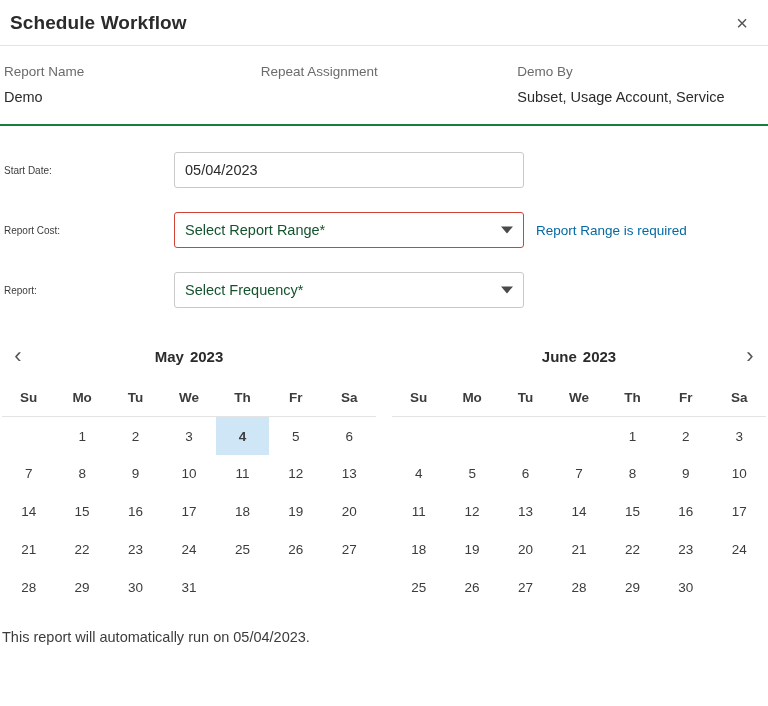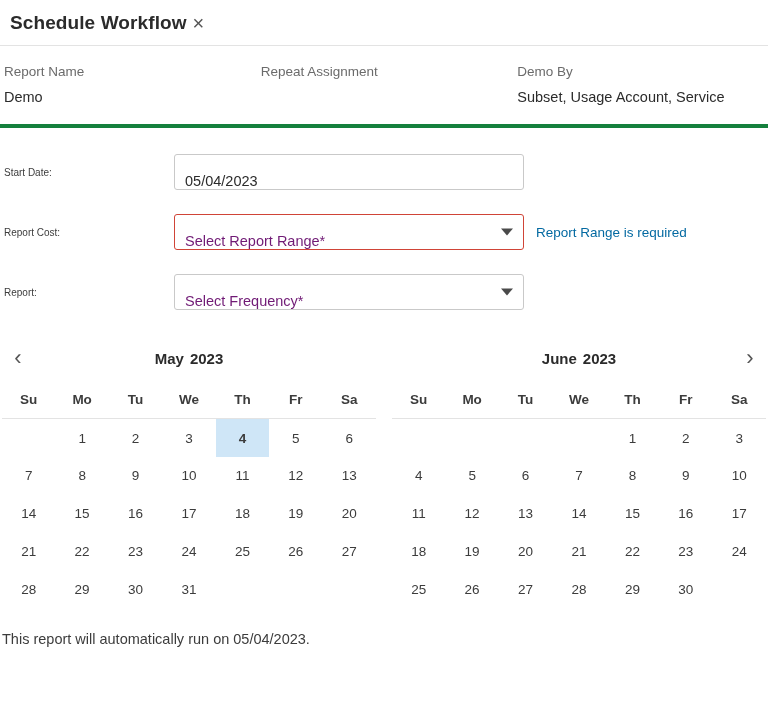--- a/index.html
+++ b/index.html
@@ -17,20 +17,21 @@
     height: 706px;
     position: relative;
     background: #fff;
     overflow: hidden;
   }
   
   .dlg-header {
     height: 46px;
     display: flex;
     align-items: center;
+    justify-content: space-between;
     padding: 0 16px 0 8px;
     border-bottom: 1px solid #e3e3e3;
   }
   .dlg-title {
     font-size: 19px;
     font-weight: bold;
     color: #2b2b2b;
     letter-spacing: 0.1px;
   }
   .close-btn {
@@ -40,21 +41,21 @@
     cursor: pointer;
     padding: 2px 4px;
     background: none;
     border: none;
     font-family: "Liberation Sans", sans-serif;
   }
   
   .summary {
     display: flex;
     padding: 18px 0 16px 0;
-    border-bottom: 4px solid #15803d;
+    border-bottom: 2px solid #15803d;
     margin: 0 0 0 0;
   }
   .summary-col { padding-right: 12px; }
   .summary-col.c1 { width: 260px; padding-left: 2px; }
   .summary-col.c2 { width: 258px; }
   .summary-col.c3 { width: 250px; }
   .summary-label {
     font-size: 13.5px;
     color: #6b6b6b;
     margin-bottom: 7px;
@@ -76,29 +77,29 @@
     font-size: 10px;
     color: #3c3c3c;
     padding-left: 2px;
   }
   .field {
     width: 350px;
     height: 36px;
     border: 1px solid #c9c9c9;
     border-radius: 3px;
     display: flex;
-    align-items: flex-end;
+    align-items: center;
     padding: 0 10px;
     font-size: 14.5px;
     color: #2b2b2b;
     background: #fff;
     position: relative;
   }
   .field.error { border-color: #d04437; }
-  .field .placeholder { color: #701a75; }
+  .field .placeholder { color: #14532d; }
   .field .caret {
     position: absolute;
     right: 10px;
     top: 50%;
     transform: translateY(-50%);
     width: 0; height: 0;
     border-left: 6px solid transparent;
     border-right: 6px solid transparent;
     border-top: 7px solid #4a4a4a;
   }

